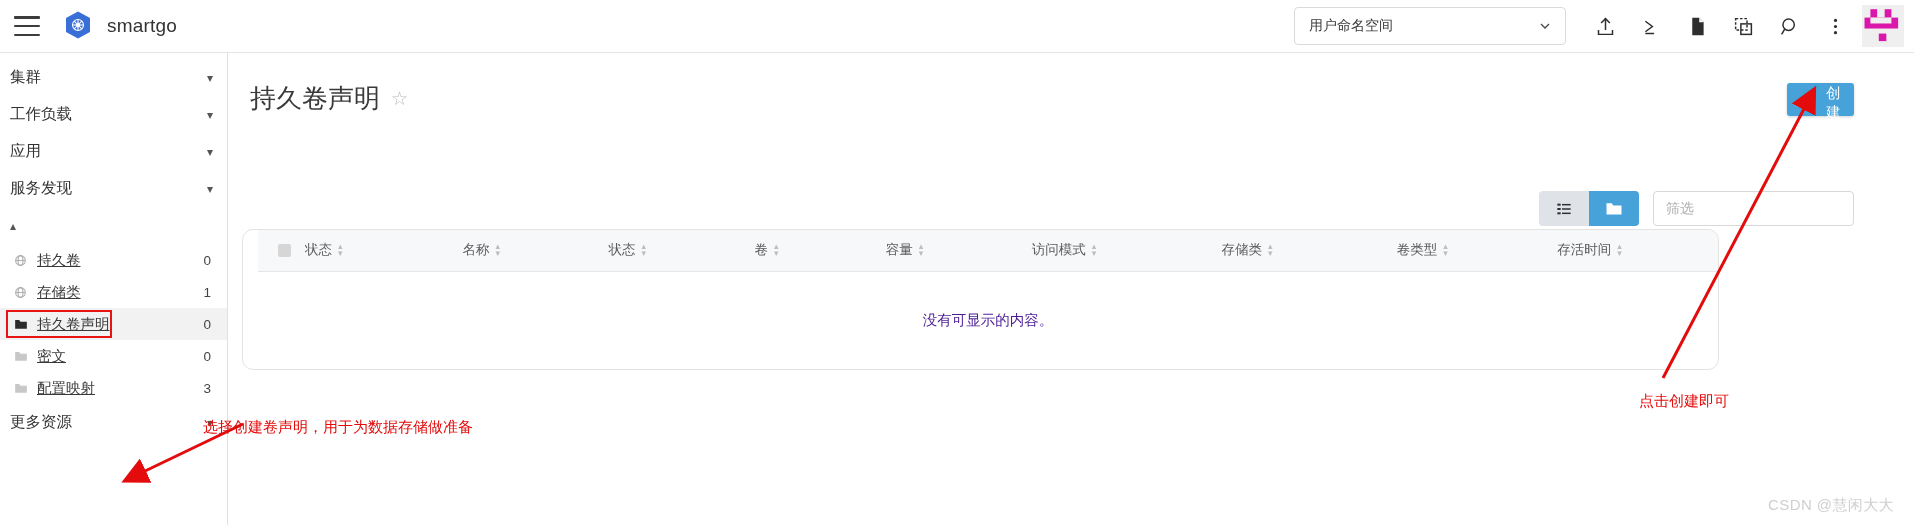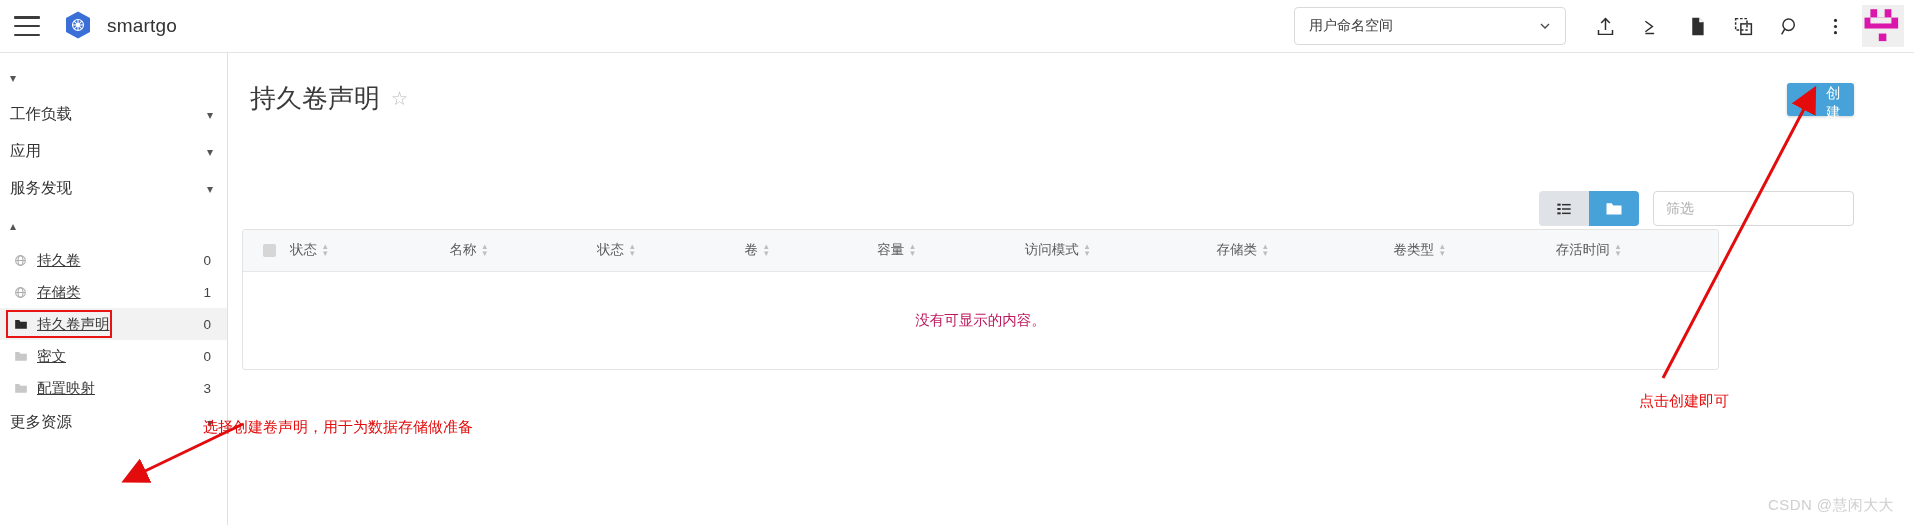--- a/index.html
+++ b/index.html
@@ -137,42 +137,42 @@
     border: 1px solid #d8d8d8; border-radius: 4px;
     padding: 0 12px; font-size: 14px; color: #444;
     background: #fff;
     font-family: Liberation Serif, serif;
   }
   .filter-input::placeholder { color: #aeaeae; }
 
   .card {
     position: absolute; left: 14px; top: 176px;
     width: 1477px;
-    border: 1px solid #e3e3e3; border-radius: 3px;
-    background: #fff; overflow: hidden;
+    border: 1px solid #e3e3e3; border-radius: 11px;
+    background: #fff; overflow: hidden; padding-left: 15px;
   }
   table.pvc-table { width: 100%; border-collapse: collapse; }
   table.pvc-table thead tr { background: #f7f8fa; }
   table.pvc-table th {
     height: 41px;
     font-size: 13.5px; font-weight: 400; color: #5c5c5c;
     text-align: left; padding: 0; white-space: nowrap;
     border-bottom: 1px solid #e7e7e7;
   }
   .th-inner { display: flex; align-items: center; }
   .sort-ic { margin-left: 6px; color: #bdbdbd; font-size: 9px;
              display: inline-flex; flex-direction: column; line-height: .85; }
   .hdr-check {
     width: 13px; height: 13px; border-radius: 2px;
     background: #d6d6d6; display:inline-block; margin-left: 20px; margin-right: 14px;
     cursor: pointer; flex: none;
   }
   .empty-row td {
     height: 98px; text-align: center;
-    font-size: 14.5px; color: #be185d;
+    font-size: 14.5px; color: #4c1d95;
   }
 
   
   .annot-layer { position: absolute; inset: 0; pointer-events: none; }
   .annot-text {
     position: absolute; color: #e30b0b; font-size: 15px; white-space: nowrap;
   }
   .annot-left { left: 203px; top: 418px; }
   .annot-right { left: 1639px; top: 392px; }
 
@@ -271,20 +271,21 @@
       <rect x="5.4" y="1" width="1.6" height="2" fill="#da17aa"></rect>
       <rect x="0.6" y="3" width="8" height="2.6" fill="#da17aa"></rect>
       <rect x="2" y="3" width="5" height="1.4" fill="#efefef"></rect>
       <rect x="4" y="6.8" width="1.8" height="1.8" fill="#da17aa"></rect>
     </svg>
   </div>
 
   <div class="sidebar">
 
     <div class="nav-group">
+      <span class="gtext">集群</span>
       <span class="gchev">▾</span>
     </div>
 
     <div class="nav-group">
       <span class="gtext">工作负载</span>
       <span class="gchev">▾</span>
     </div>
 
     <div class="nav-group">
       <span class="gtext">应用</span>

